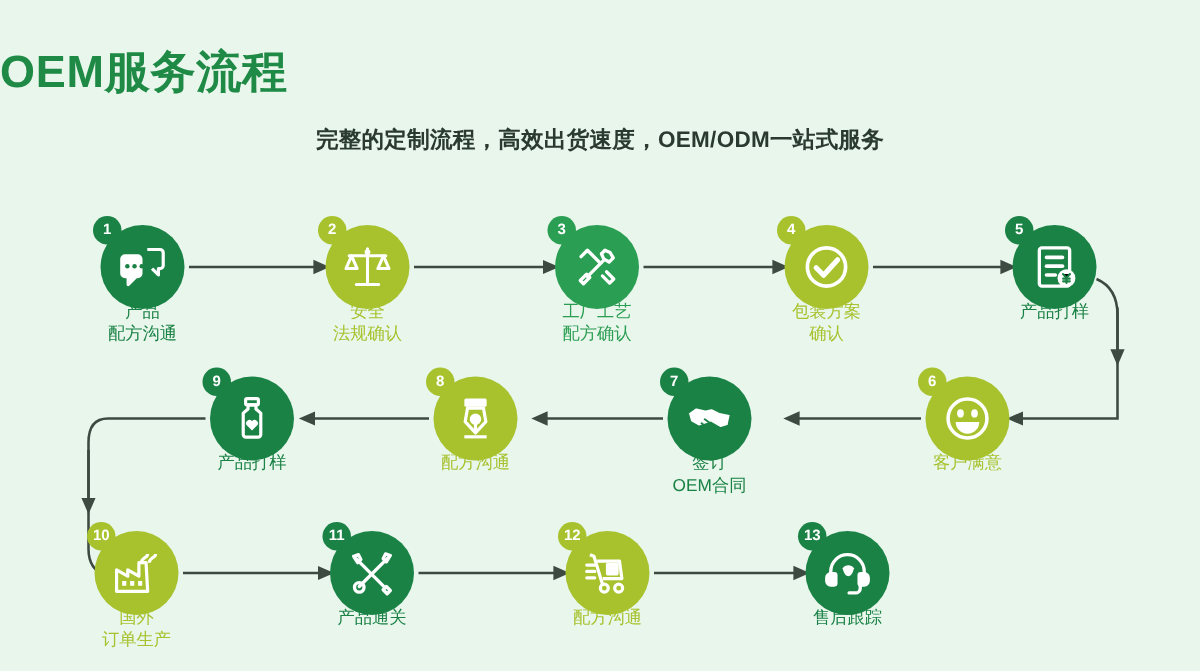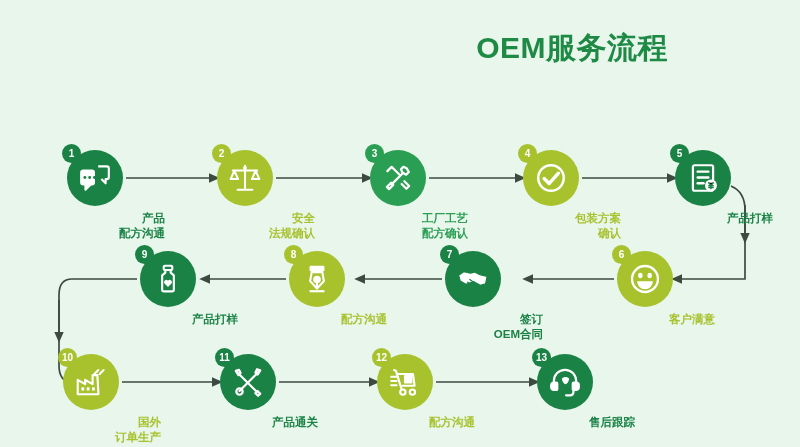--- a/index.html
+++ b/index.html
@@ -5,21 +5,21 @@
   * { margin:0; padding:0; box-sizing:border-box; }
   html,body { width:800px; height:447px; overflow:hidden; }
   body {
     background:#e8f6ec;
     font-family:"Liberation Sans","DejaVu Sans",sans-serif;
     position:relative;
   }
   #stage { position:relative; width:800px; height:447px; }
 
   .title {
-    position:absolute; left:0; top:28px; width:668px; text-align:right;
+    position:absolute; left:0; top:28px; width:668px; text-align:left;
     font-size:30px; font-weight:bold; color:#1f8a46; letter-spacing:0.5px;
   }
   .subtitle {
     position:absolute; left:0; top:84px; width:800px; text-align:center;
     font-size:15px; font-weight:bold; color:#2a3a30; letter-spacing:0.2px;
   }
 
   svg#wires { position:absolute; left:0; top:0; width:800px; height:447px; }
 
   .node { position:absolute; width:0; height:0; }
@@ -29,32 +29,33 @@
     display:flex; align-items:center; justify-content:center;
   }
   .badge {
     position:absolute; left:-33px; top:-34px;
     width:19px; height:19px; border-radius:50%;
     display:flex; align-items:center; justify-content:center;
     font-size:10px; font-weight:bold; color:#ffffff; line-height:1;
     z-index:3;
   }
   .caption {
-    position:absolute; left:-70px; top:33px; width:140px;
-    text-align:right; font-size:11.5px; font-weight:bold;
+    position:absolute; left:-70px; top:23px; width:140px;
+    text-align:center; font-size:11.5px; font-weight:normal;
     line-height:1.32; white-space:pre-line;
   }
   .bubble svg { width:34px; height:34px; display:block; }
 </style>
 </head>
 <body>
 
 <div id="stage">
 
   <div class="title">OEM服务流程</div>
+  <div class="subtitle">完整的定制流程，高效出货速度，OEM/ODM一站式服务</div>
 
   <svg id="wires" viewBox="0 0 800 447">
     <defs>
       <marker id="ar" markerWidth="7" markerHeight="7" refX="3" refY="3.2" orient="auto">
         <path d="M0,0.4 L6.4,3.2 L0,6 z" fill="#3c4a42"></path>
       </marker>
     </defs>
     <g stroke="#3c4a42" stroke-width="1.7" fill="none">
 
       <line x1="126" y1="178" x2="214" y2="178" marker-end="url(#ar)"></line>

